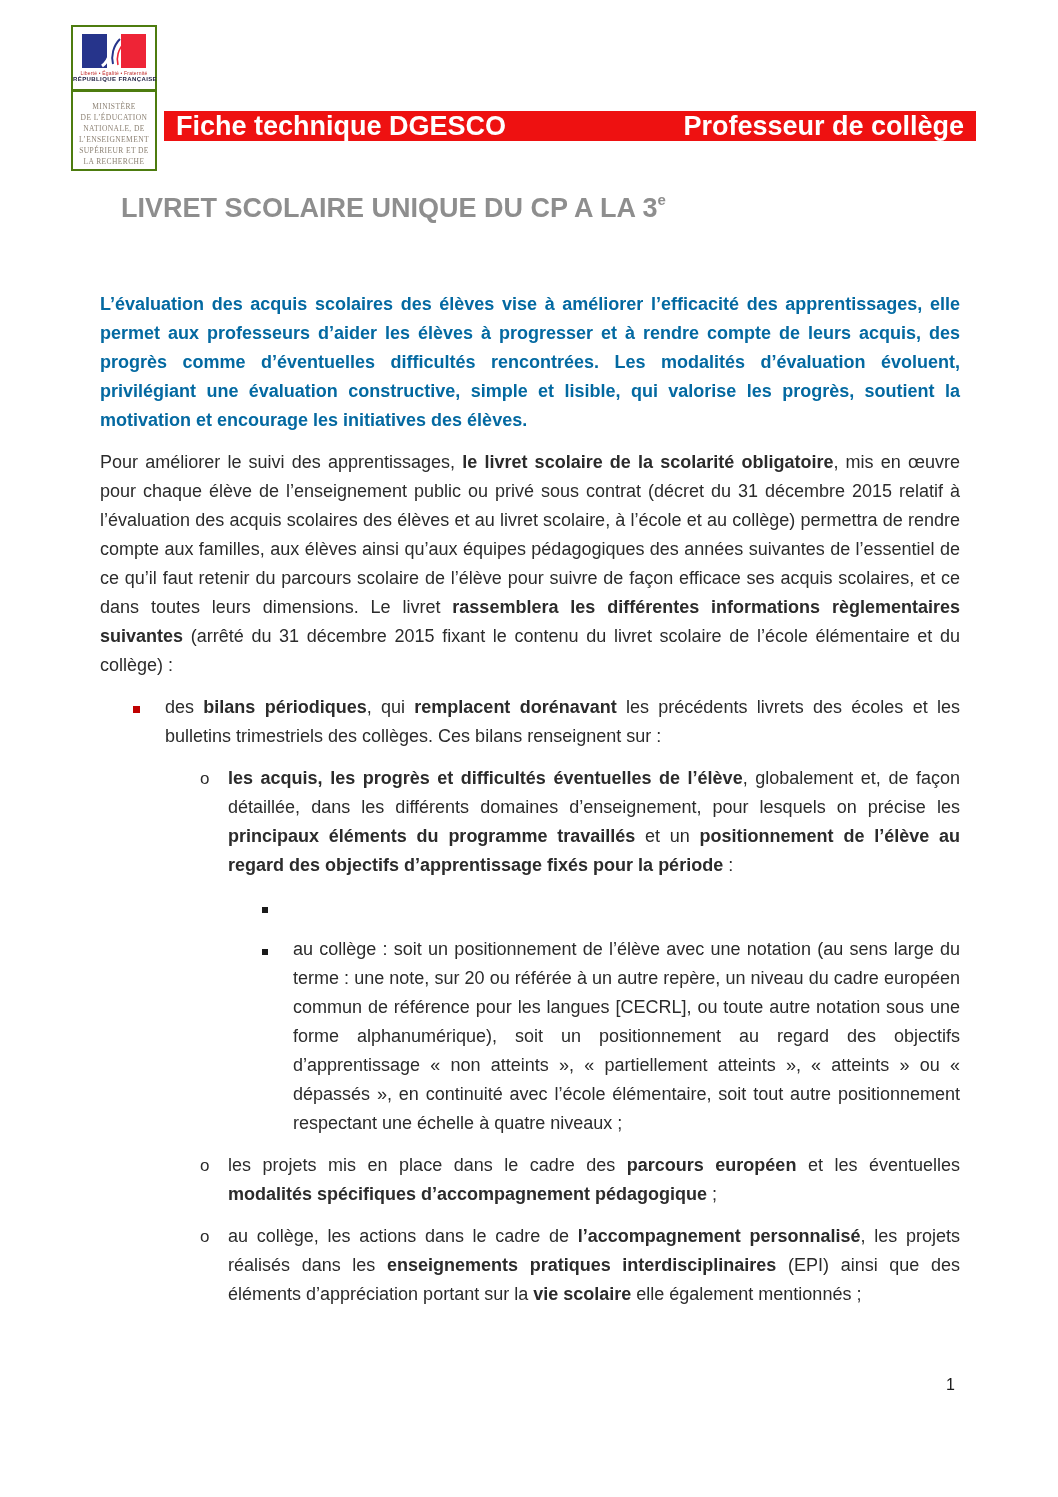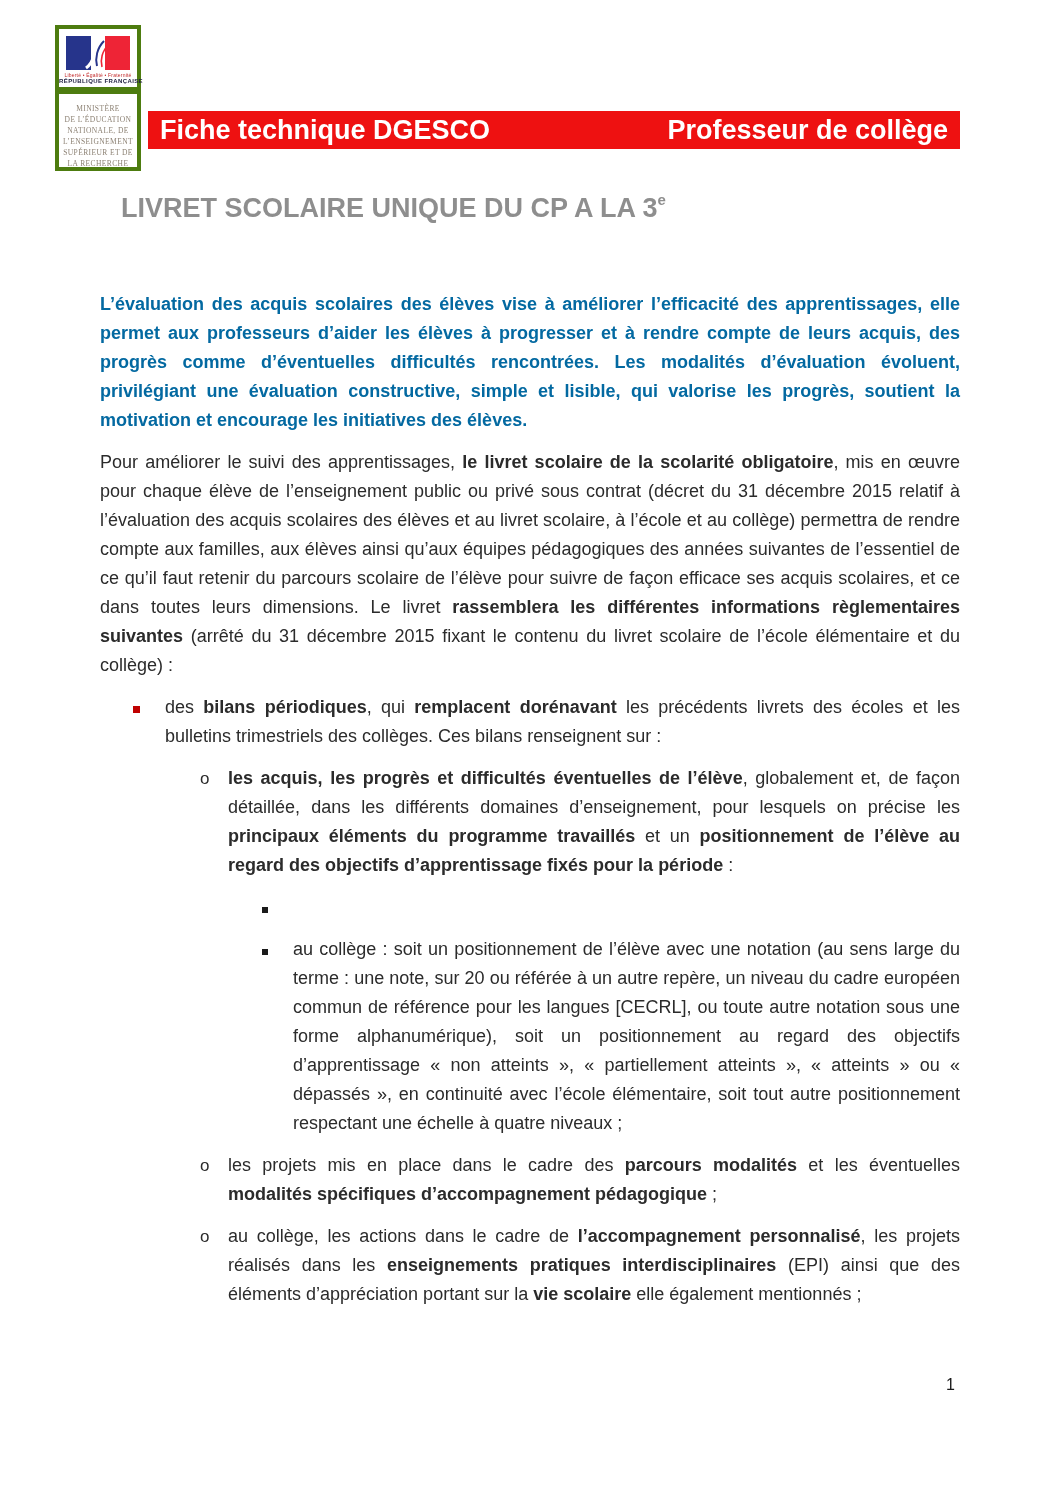--- a/index.html
+++ b/index.html
@@ -7,30 +7,30 @@
   .page{
     position:relative;
     width:1058px;height:1497px;
     background:#ffffff;
     margin:0 auto;
     font-family:"Liberation Sans",sans-serif;
     color:#2b2b2b;
     overflow:hidden;
   }
   
-  .logo-box{position:absolute;left:55px;top:25px;width:86px;border:4px solid #4d7c0f;background:#fff;box-sizing:border-box;text-align:center;}
+  .logo-box{position:absolute;left:71px;top:25px;width:86px;border:2px solid #4d7c0f;background:#fff;box-sizing:border-box;text-align:center;}
   .logo-top{height:66px;}
   .logo-bottom{top:90px;height:81px;padding-top:9px;}
   .flag-svg{display:block;margin:7px auto 2px auto;}
   .motto{font-size:5px;color:#c22a2a;letter-spacing:0.2px;white-space:nowrap;}
   .republique{font-size:6px;font-weight:bold;color:#232344;letter-spacing:0.4px;white-space:nowrap;}
   .ministry{font-family:"Liberation Serif",serif;font-size:7.5px;line-height:11px;color:#8c8173;letter-spacing:0.4px;}
   
   .banner{
-    position:absolute;left:148px;top:111px;width:812px;height:38px;
+    position:absolute;left:164px;top:111px;width:812px;height:30px;
     display:flex;justify-content:space-between;align-items:center;
     padding:0 12px;box-sizing:border-box;
     color:#ffffff;font-weight:bold;font-size:27px;white-space:nowrap;
   }
   
   .doc-title{
     position:absolute;left:121px;top:193px;
     font-size:27px;font-weight:bold;letter-spacing:0px;
   }
   .doc-title sup{font-size:15px;vertical-align:top;position:relative;top:-2px;}
@@ -111,21 +111,21 @@
       <span class="gutter"><span class="sq small" style="background-color: rgb(26, 26, 26);"></span></span>
     </div>
 
     <div class="row lvl3">
       <span class="gutter"><span class="sq small" style="background-color: rgb(26, 26, 26);"></span></span>
       <div class="txt"><span>au collège : soit un positionnement de l’élève avec une notation (au sens large du terme : une note, sur 20 ou référée à un autre repère, un niveau du cadre européen commun de référence pour les langues [CECRL], ou toute autre notation sous une forme alphanumérique), soit un positionnement au regard des objectifs d’apprentissage « non atteints », « partiellement atteints », « atteints » ou « dépassés », en continuité avec l’école élémentaire, soit tout autre positionnement respectant une échelle à quatre niveaux ;</span></div>
     </div>
 
     <div class="row lvl2">
       <span class="gutter">o</span>
-      <div class="txt"><span>les projets mis en place dans le cadre des </span><span class="b">parcours modalités</span><span> et les éventuelles </span><span class="b">modalités spécifiques d’accompagnement pédagogique</span><span> ;</span></div>
+      <div class="txt"><span>les projets mis en place dans le cadre des </span><span class="b">parcours européen</span><span> et les éventuelles </span><span class="b">modalités spécifiques d’accompagnement pédagogique</span><span> ;</span></div>
     </div>
 
     <div class="row lvl2">
       <span class="gutter">o</span>
       <div class="txt"><span>au collège, les actions dans le cadre de </span><span class="b">l’accompagnement personnalisé</span><span>, les projets réalisés dans les </span><span class="b">enseignements pratiques interdisciplinaires</span><span> (EPI) ainsi que des éléments d’appréciation portant sur la </span><span class="b">vie scolaire</span><span> elle également mentionnés ;</span></div>
     </div>
 
   </div>
 
   <div class="page-num">1</div>

